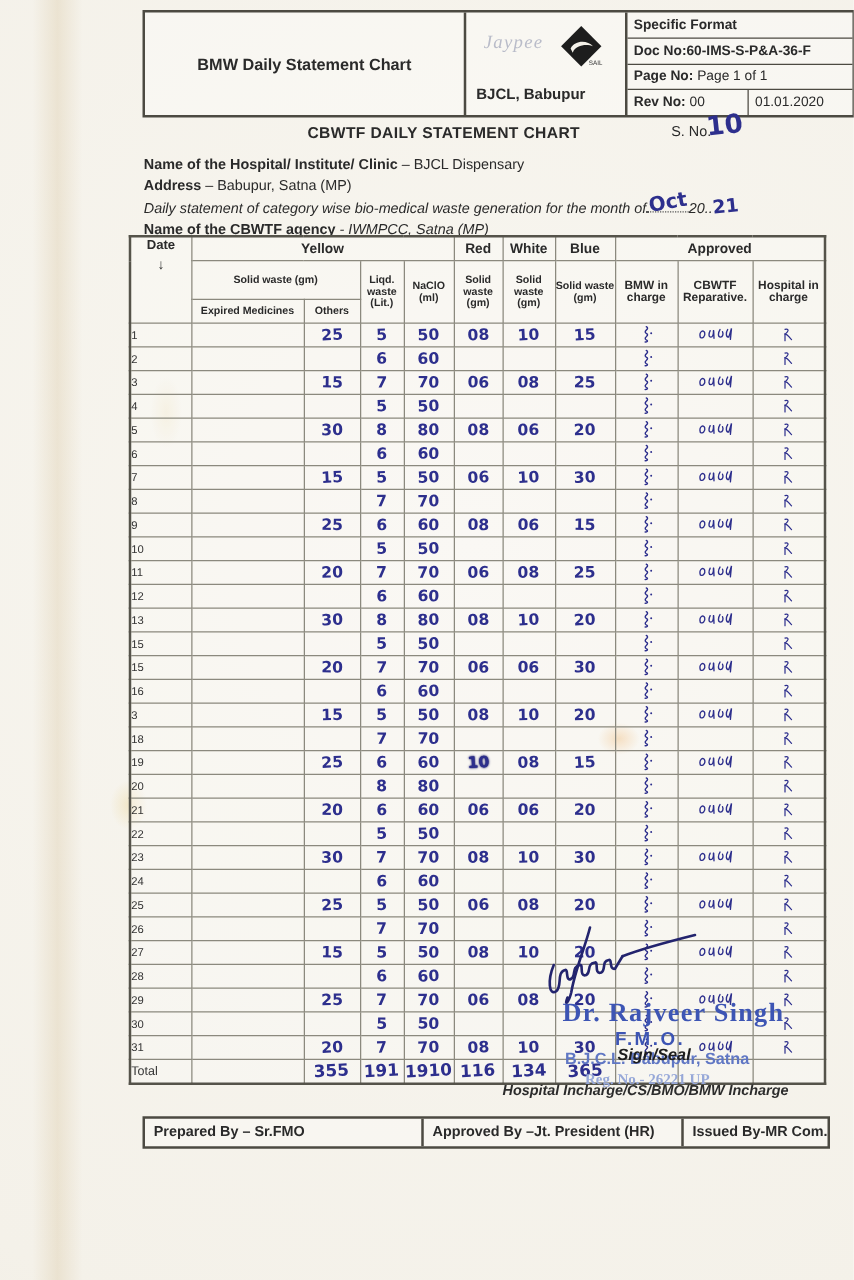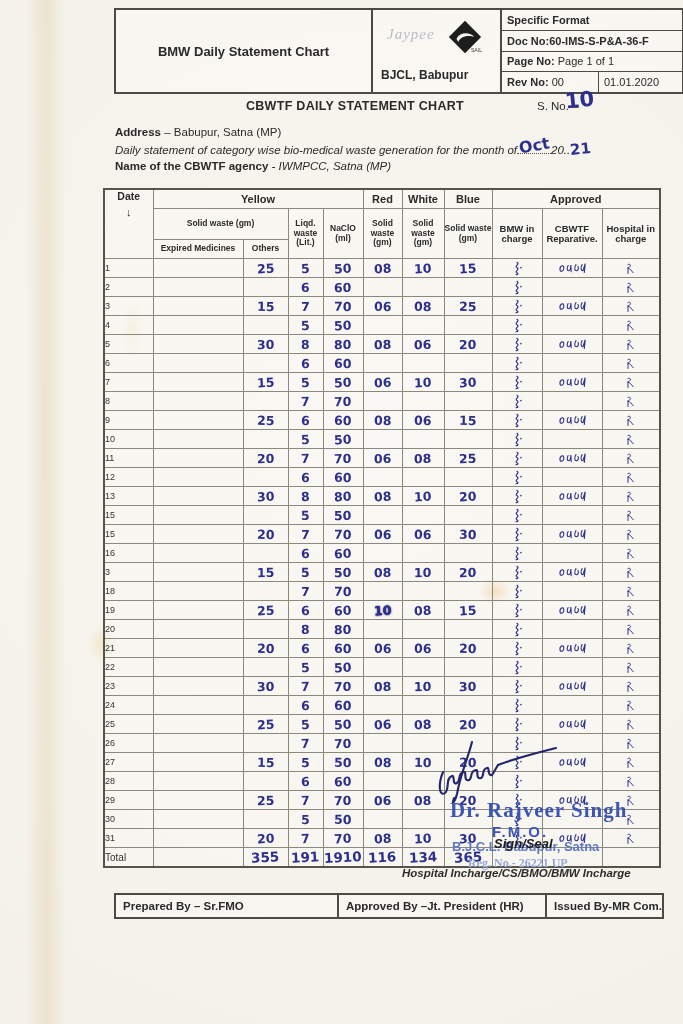--- a/index.html
+++ b/index.html
@@ -137,20 +137,21 @@
           </span>
       </div>
     </div>
   </div>
 
   <div class="doc-title">CBWTF DAILY STATEMENT CHART</div>
   <div class="sno">S. No. –</div>
   <span class="hw sno-val">10</span>
 
   <div class="info">
+    <div><b>Name of the Hospital/ Institute/ Clinic</b><span> – BJCL Dispensary</span></div>
     <div><b>Address</b><span> – Babupur, Satna (MP)</span></div>
     <div><span class="ital">Daily statement of category wise bio-medical waste generation for the month of</span><span class="dots"><span class="hw month">Oct</span></span><span class="ital">20..</span><span class="hw year">21</span></div>
     <div><b>Name of the CBWTF agency</b><span class="ital"> - IWMPCC, Satna (MP)</span></div>
   </div>
 
   <table class="main">
     <colgroup>
       <col style="width:49px">
         <col style="width:90px">
         <col style="width:45px">

